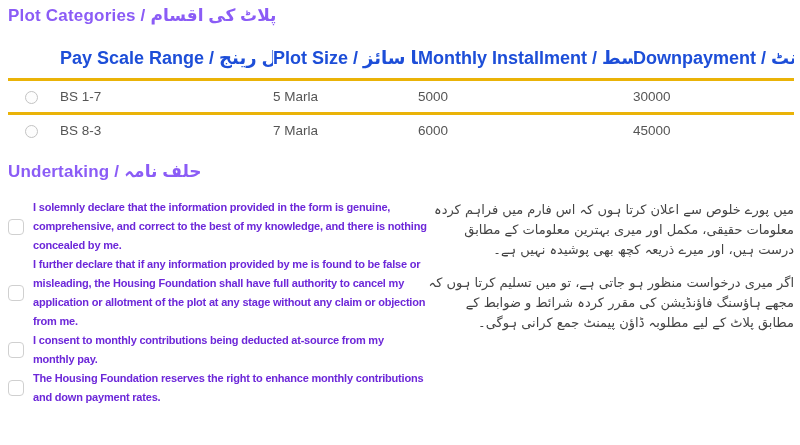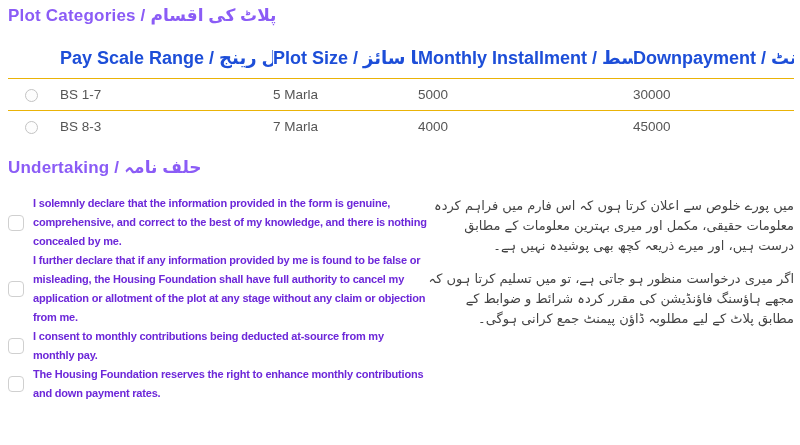--- a/index.html
+++ b/index.html
@@ -40,21 +40,21 @@
     font-weight: 700;
     color: #1d4ed8;
     padding-top: 10px;
     padding-bottom: 9px;
   }
   .plot-table tbody td {
     font-size: 13.5px;
     font-weight: 400;
     color: #555555;
   }
-  .plot-table tbody tr { border-top: 1px solid #eab308; }
+  .plot-table tbody tr { border-top: 3px solid #eab308; }
   .col-radio { width: 52px; }
   .col-pay   { width: 213px; }
   .col-size  { width: 145px; }
   .col-inst  { width: 215px; }
   .radio {
     display: inline-block;
     width: 13px; height: 13px;
     border: 1px solid #c3c3c3;
     border-radius: 50%;
     background: #fdfdfd;
@@ -130,21 +130,21 @@
           <td><span class="radio"></span></td>
           <td>BS 1-7</td>
           <td>5 Marla</td>
           <td>5000</td>
           <td>30000</td>
         </tr>
         <tr>
           <td><span class="radio"></span></td>
           <td>BS 8-3</td>
           <td>7 Marla</td>
-          <td>4000</td>
+          <td>6000</td>
           <td>45000</td>
         </tr>
       </tbody>
     </table>
   </section>
 
   <section>
     <h2 class="section-heading undertaking-heading">Undertaking / حلف نامہ</h2>
 
     <div class="undertaking-grid">

